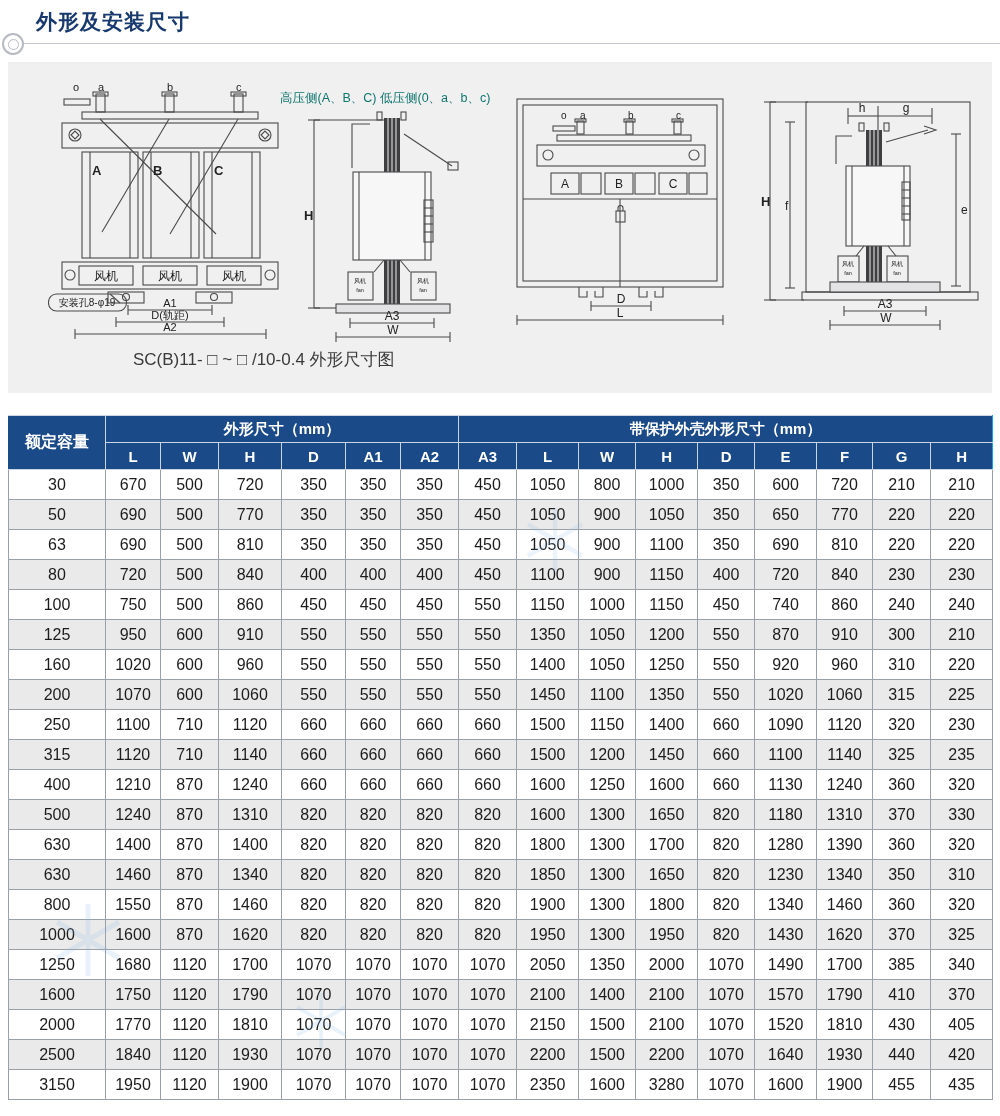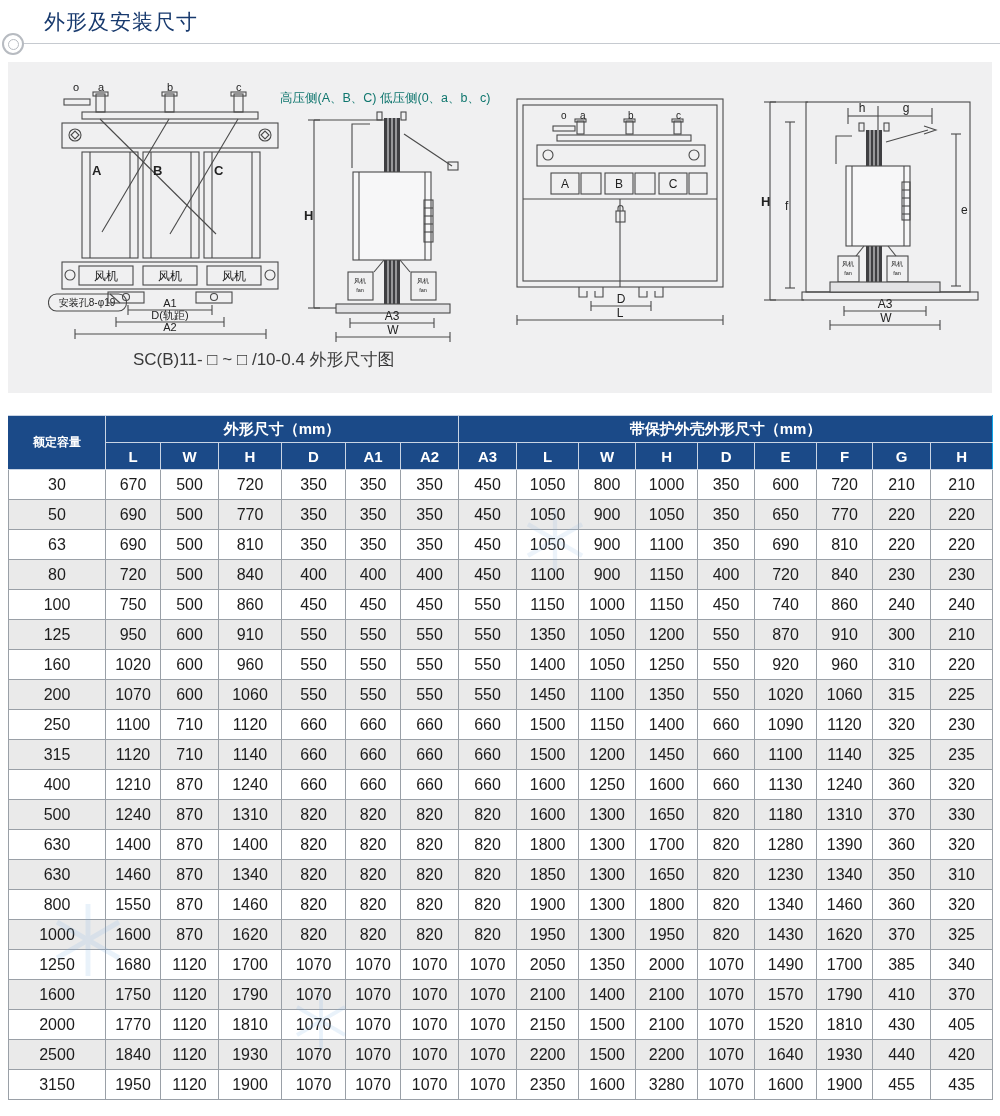--- a/index.html
+++ b/index.html
@@ -1,20 +1,20 @@
 <!DOCTYPE html>
 <html><head>
 <meta charset="utf-8">
 <style>
   html,body{margin:0;padding:0;background:#fff;}
   body{font-family:"Liberation Sans","DejaVu Sans",sans-serif;}
   .page{position:relative;width:1000px;height:1116px;background:#fff;overflow:hidden;}
 
   
-  .page-title{position:absolute;top:8px;left:44px;margin:0;font-size:21px;font-weight:normal;
+  .page-title{position:absolute;top:8px;left:36px;margin:0;font-size:21px;font-weight:bold;
     color:#17396d;letter-spacing:1px;}
   .rule-ring{position:absolute;top:33px;left:2px;width:18px;height:18px;border:2px solid #b7bbc1;
     border-radius:50%;display:flex;align-items:center;justify-content:center;background:#fff;z-index:2;}
   .rule-ring-inner{width:9px;height:9px;border:1px solid #b7bbc1;border-radius:50%;}
   .rule-line{position:absolute;top:43px;left:21px;right:0;height:1px;background:#c6cad0;}
 
   
   .panel{position:absolute;top:62px;left:8px;width:984px;height:331px;background:#f0f0f1;}
   .panel svg{position:absolute;}
   .d1{left:40px;top:20px;}
@@ -34,21 +34,21 @@
   svg text{fill:#222;stroke:none;}
   svg .t10{font-size:10px;} svg .t11{font-size:11px;} svg .t12{font-size:12px;}
   svg .t13{font-size:13px;font-weight:bold;} svg .t6{font-size:6px;} svg .t5{font-size:5.5px;}
   svg .mid{text-anchor:middle;}
 
   
   .dim-table{position:absolute;top:415px;left:8px;width:984px;border-collapse:collapse;table-layout:fixed;}
   .dim-table th{background:#1b4a88;color:#fff;font-weight:600;border:1px solid #c9d4e4;}
   .dim-table thead tr{height:27px;}
   .dim-table th.group{font-size:15px;}
-  .dim-table th.cap-col{font-size:12px;}
+  .dim-table th.cap-col{font-size:16px;}
   .dim-table thead tr.sub th{font-size:15px;}
   .dim-table tbody td{height:27px;text-align:center;font-size:16px;color:#1c1c1c;
     border:1px solid #9aa0a7;background:#fff;}
   .dim-table tbody tr:nth-child(even) td{background:#eaeaea;}
   .dim-table thead th:first-child{border-left:1px solid #1b4a88;}
   .dim-table thead th:last-child{border-right:1px solid #0ea5e9;}
 
   
   .note{position:absolute;top:1080px;left:8px;font-size:16.5px;font-weight:600;color:#1c1c1c;}
 

